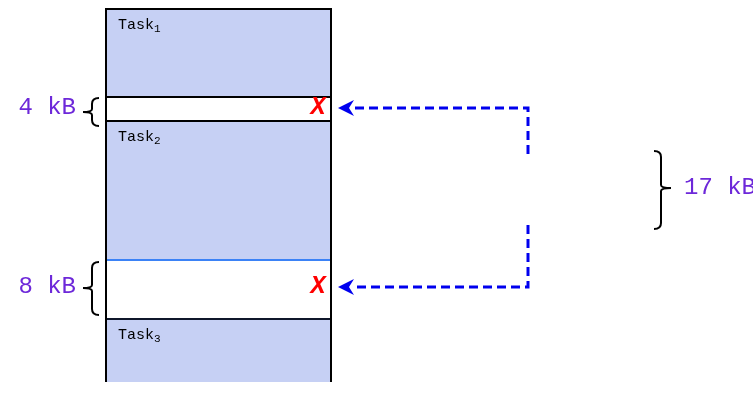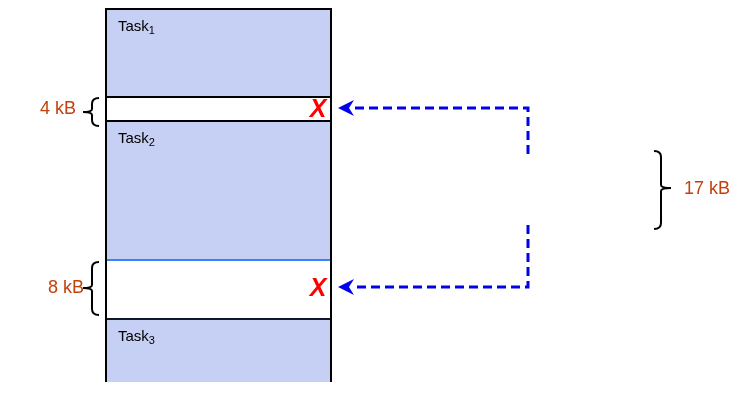--- a/index.html
+++ b/index.html
@@ -1,21 +1,21 @@
 <!DOCTYPE html>
 <html><head>
 <meta charset="utf-8">
 <style>
   html, body { margin: 0; padding: 0; background: #ffffff; }
   .canvas {
     position: relative;
     width: 753px;
     height: 382px;
     background: #ffffff;
-    font-family: Liberation Sans, sans-serif;
+    font-family: Liberation Mono, monospace;
     color: #000000;
     overflow: hidden;
     border-radius: 31px;
   }
   
   .mem-col {
     position: absolute;
     left: 105px; top: 8px;
     width: 227px; height: 380px;
     border: 2px solid #000000;
@@ -47,27 +47,27 @@
     position: absolute;
     left: 415px; top: 154px;
     width: 226px; height: 72px;
     border: 2px solid #000000;
     box-sizing: border-box;
     background: #C6D0F4;
   }
   
   .size-label {
     position: absolute;
-    font-size: 18px;
+    font-size: 24px;
     line-height: 22px;
-    color: #c2410c;
+    color: #6d28d9;
     white-space: nowrap;
   }
   .size-label.gap1 { left: 8px;  top: 97px;  width: 68px; text-align: right; }
-  .size-label.gap2 { left: 16px;  top: 276px; width: 68px; text-align: right; }
+  .size-label.gap2 { left: 8px;  top: 276px; width: 68px; text-align: right; }
   .size-label.task4 { left: 684px; top: 177px; }
   
   .xmark {
     position: absolute;
     font-size: 25px;
     line-height: 26px;
     font-style: italic;
     font-weight: 600;
     color: #FF0000;
     width: 20px;

